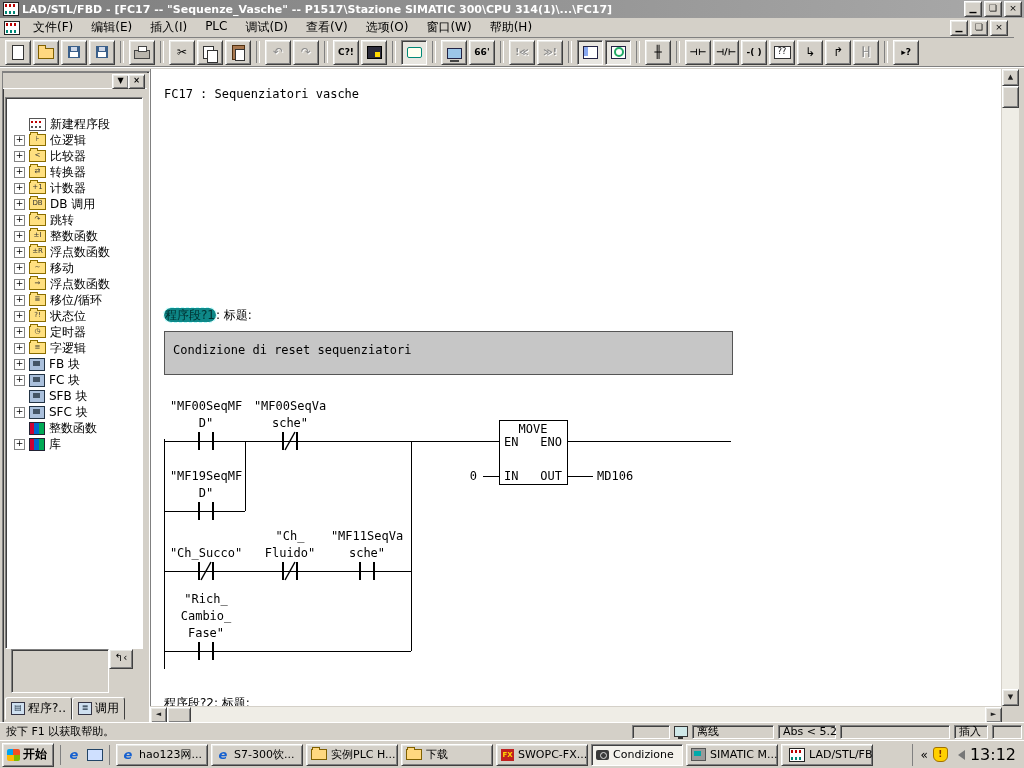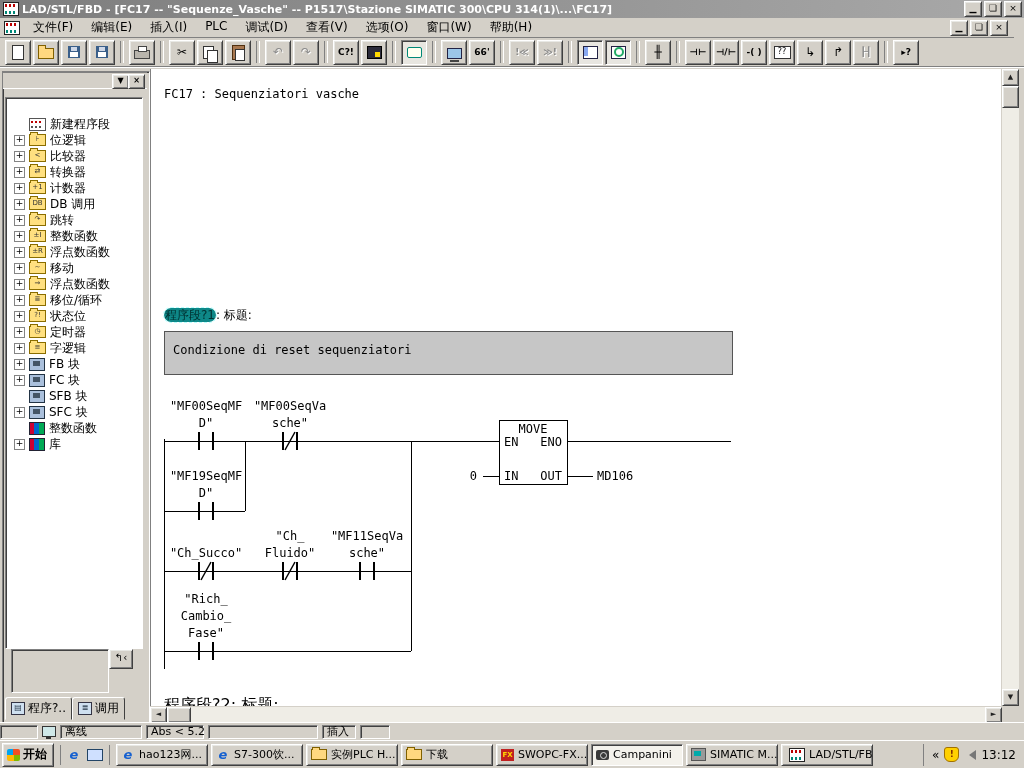--- a/index.html
+++ b/index.html
@@ -89,21 +89,21 @@
   .content{position:absolute;left:150px;top:1px;width:851px;height:637px;background:#fff;overflow:hidden;
     font-family:"DejaVu Sans Mono","Liberation Mono",monospace;border-left:1px solid #808080;box-sizing:border-box;}
   .fcTitle{position:absolute;left:13px;top:18px;font-size:12px;color:#000;white-space:pre;}
   .graybox{position:absolute;background:#c6c6c6;border:1px solid #555;}
   .hdrbox{left:13px;top:47px;width:567px;height:185px;}
   .hdrbox pre{margin:0;padding:14px 0 0 20px;font-family:inherit;font-size:12px;line-height:32px;}
   .netrow{position:absolute;left:13px;top:238px;font-size:12px;white-space:nowrap;font-family:"DejaVu Sans","Liberation Sans",sans-serif;}
   .netchip{background:#0e8888;color:#003030;outline:1px dashed #b8ffff;padding:0 1px;border-radius:7px;}
   .cmtbox{left:13px;top:262px;width:567px;height:42px;}
   .cmtbox div{padding:11px 8px;font-size:12px;}
-  .nextnet{position:absolute;left:13px;top:626px;font-size:16px;font-family:"DejaVu Sans","Liberation Sans",sans-serif;white-space:nowrap;}
+  .nextnet{position:absolute;left:13px;top:626px;font-size:12px;font-family:"DejaVu Sans","Liberation Sans",sans-serif;white-space:nowrap;}
   #ladder-svg{position:absolute;left:0;top:0;width:851px;height:637px;}
 
   
   .vscroll{position:absolute;left:1002px;top:1px;width:17px;height:637px;background:#efede6;}
   .hscroll{position:absolute;left:150px;top:639px;width:852px;height:16px;background:#efede6;}
   .sbbtn{position:absolute;background:#d4d0c8;font-size:7px;text-align:center;color:#222;}
   .sbthumb{position:absolute;background:#d4d0c8;}
 
   
   .statusbar{position:absolute;left:0;top:722px;width:1024px;height:18px;background:#d4d0c8;display:flex;align-items:center;font-size:11px;border-top:1px solid #fff;box-sizing:border-box;}
@@ -126,21 +126,21 @@
   .g-foldert{width:14px;height:9px;background:#ffd87f;border:1px solid #806000;position:relative;}
   .g-foldert:before{content:"";position:absolute;left:0;top:-3px;width:6px;height:2px;background:#ffd87f;border:1px solid #806000;border-bottom:none;}
   .g-appfx{width:13px;height:12px;background:#c02020;color:#ffd800;font-size:7px;font-weight:bold;text-align:center;line-height:12px;}
   .g-camera{width:13px;height:10px;background:#3a3a3a;border-radius:2px;position:relative;}
   .g-camera:after{content:"";position:absolute;left:4px;top:2px;width:5px;height:5px;border:1px solid #ddd;border-radius:50%;}
   .g-simatic{width:13px;height:11px;background:#9a9a9a;position:relative;border:1px solid #555;}
   .g-simatic:after{content:"";position:absolute;left:2px;top:2px;width:7px;height:5px;background:#0aa;}
   .tray{margin-left:auto;display:flex;align-items:center;gap:5px;padding:0 8px;border-left:1px solid #808080;height:22px;}
   .g-shield{width:13px;height:13px;background:#ffd000;border:1px solid #a07000;border-radius:3px 3px 6px 6px;color:#803000;font-size:9px;font-weight:bold;text-align:center;line-height:12px;}
   .g-speaker{width:0;height:0;border:5px solid transparent;border-right:7px solid #777;position:relative;}
-  .tray .time{font-size:12px;text-align:right;}
+  .tray .time{font-size:16px;text-align:right;}
 </style>
 </head>
 <body>
 
 <div class="titlebar">
   <span class="g-kop"></span>
   <span class="ttext">LAD/STL/FBD  - [FC17 -- "Sequenze_Vasche" -- P1517\Stazione SIMATIC 300\CPU 314(1)\...\FC17]</span>
   <span class="winbtn raised">▁</span>
   <span class="winbtn raised">❏</span>
   <span class="winbtn raised">×</span>
@@ -479,20 +479,21 @@
   </div>
 
   <div class="hscroll">
     <span class="sbbtn raised" style="left:0;top:0;width:15px;height:14px;line-height:13px;">◄</span>
     <span class="sbthumb raised" style="left:17px;top:0;width:22px;height:14px;"></span>
     <span class="sbbtn raised" style="right:0;top:0;width:15px;height:14px;line-height:13px;">►</span>
   </div>
 </div>
 
 <div class="statusbar">
+  <span class="sb-help">按下 F1 以获取帮助。</span>
   <span class="sb-pane sunken" style="width:38px;"></span>
   <span class="g-monitor" style="margin-right:4px;"></span>
   <span class="sb-pane sunken" style="width:82px;">离线</span>
   <span class="sb-pane sunken" style="width:58px;">Abs &lt; 5.2</span>
   <span class="sb-pane sunken" style="width:110px;"></span>
   <span class="sb-pane sunken" style="width:34px;">插入</span>
   <span class="sb-pane sunken" style="width:30px;margin-right:2px;"></span>
 </div>
 
 <div class="taskbar">
@@ -520,21 +521,21 @@
       <span class="taskbtn raised">
         <span class="ticon g-foldert"></span>
         <span>下载</span>
       </span>
       <span class="taskbtn raised">
         <span class="ticon g-appfx">FX</span>
         <span>SWOPC-FX...</span>
       </span>
       <span class="taskbtn raised active">
         <span class="ticon g-camera"></span>
-        <span>Campanini</span>
+        <span>Condizione</span>
       </span>
       <span class="taskbtn raised">
         <span class="ticon g-simatic"></span>
         <span>SIMATIC M...</span>
       </span>
       <span class="taskbtn raised">
         <span class="ticon g-kop"></span>
         <span>LAD/STL/FB...</span>
       </span>
     </span>

